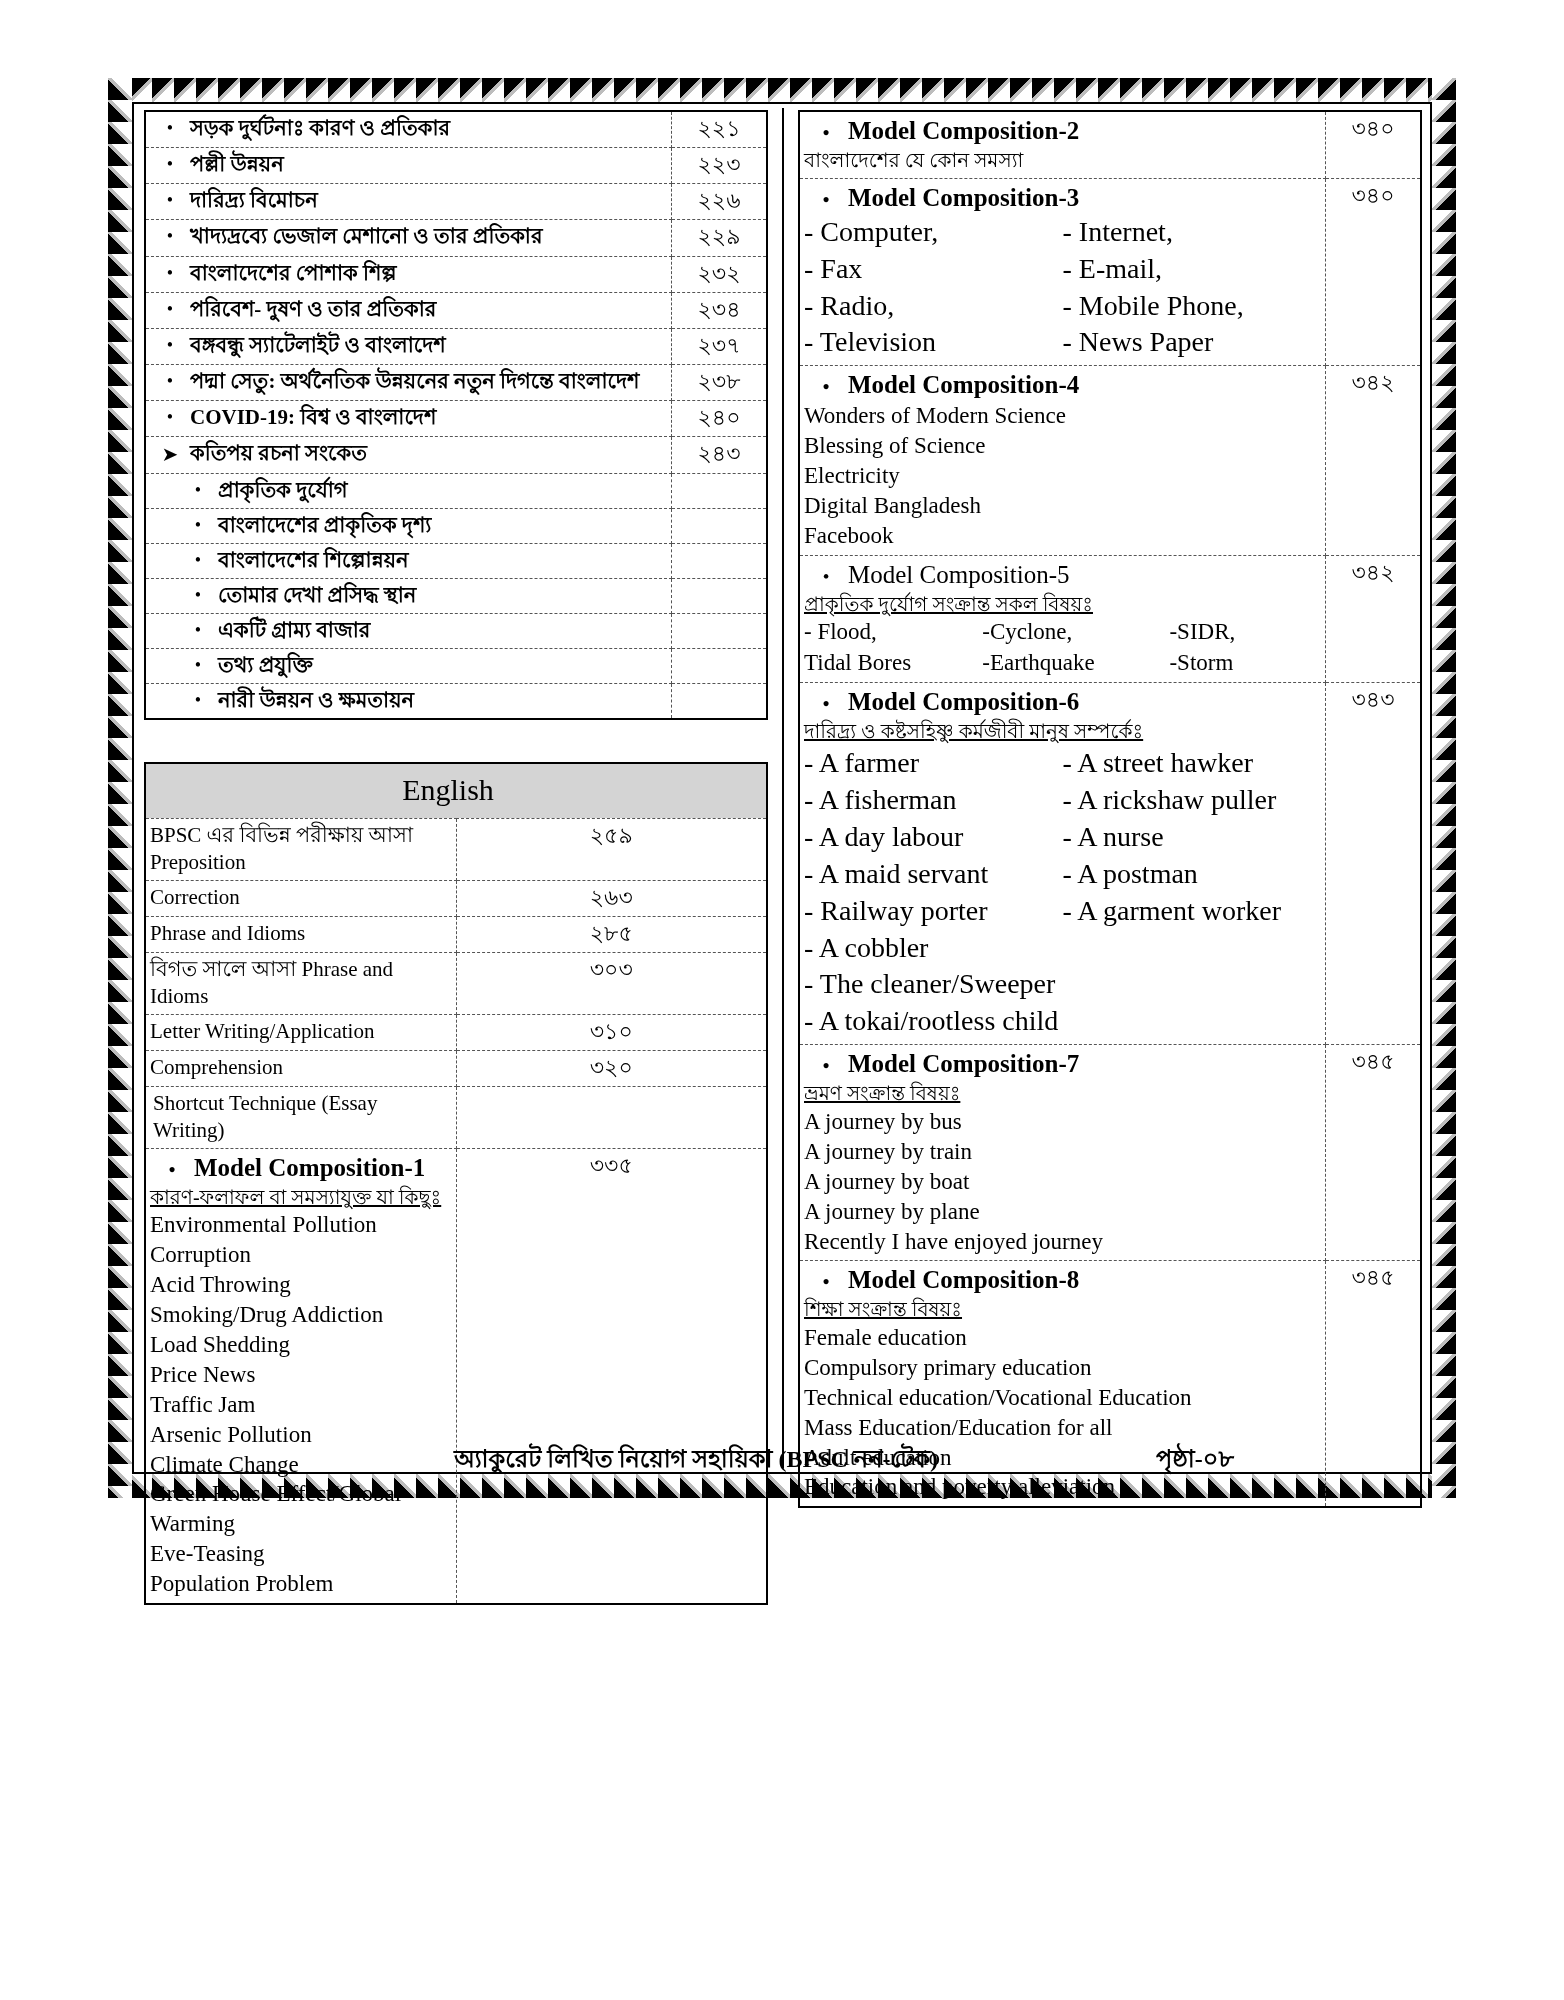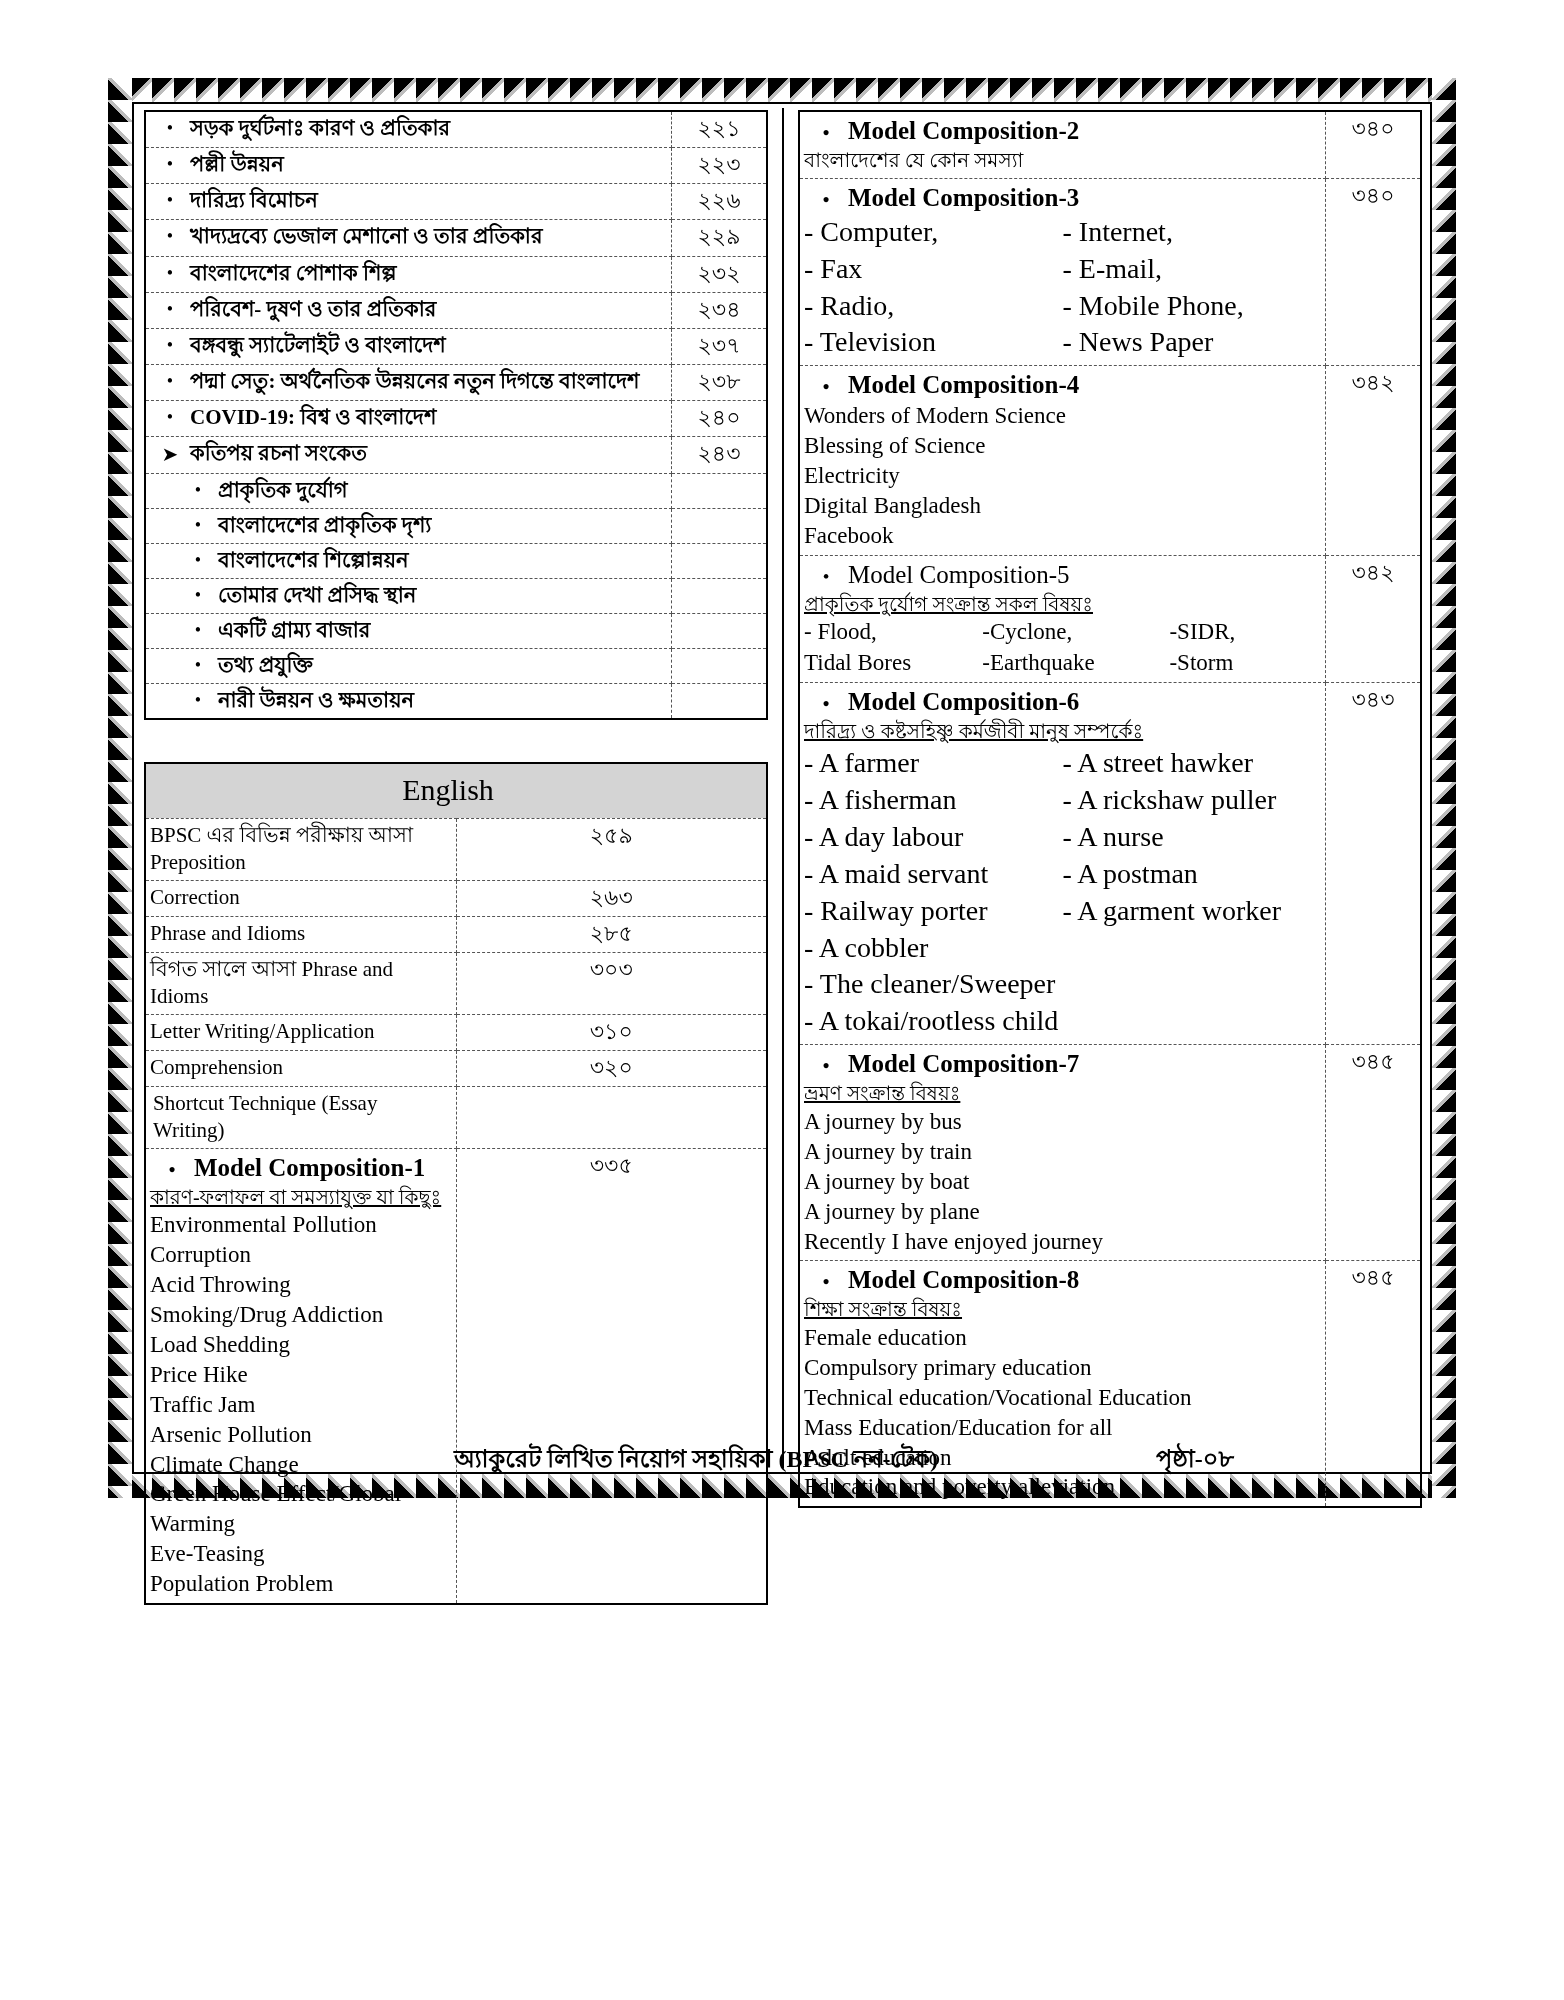--- a/index.html
+++ b/index.html
@@ -378,21 +378,21 @@
                 <div class="mc-title">
                   <span class="mk">•</span>
                   <span>Model Composition-1</span>
                 </div>
                 <div class="sub-bn bn">কারণ-ফলাফল বা সমস্যাযুক্ত যা কিছুঃ</div>
                 <div class="plain-line">Environmental Pollution</div>
                 <div class="plain-line">Corruption</div>
                 <div class="plain-line">Acid Throwing</div>
                 <div class="plain-line">Smoking/Drug Addiction</div>
                 <div class="plain-line">Load Shedding</div>
-                <div class="plain-line">Price Hike</div>
+                <div class="plain-line">Price News</div>
                 <div class="plain-line">Traffic Jam</div>
                 <div class="plain-line">Arsenic Pollution</div>
                 <div class="plain-line">Climate Change</div>
                 <div class="plain-line">Green House Effect/Global Warming</div>
                 <div class="plain-line">Eve-Teasing</div>
                 <div class="plain-line">Population Problem</div>
               </td>
               <td class="pg bn">৩৩৫</td>
             </tr>
           </tbody>

